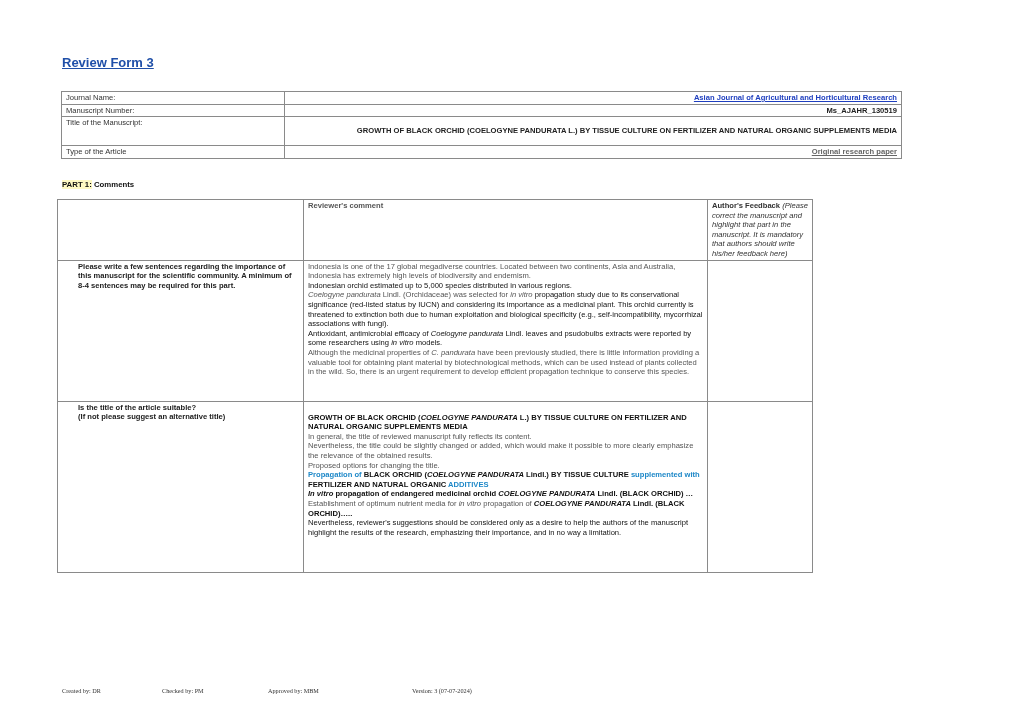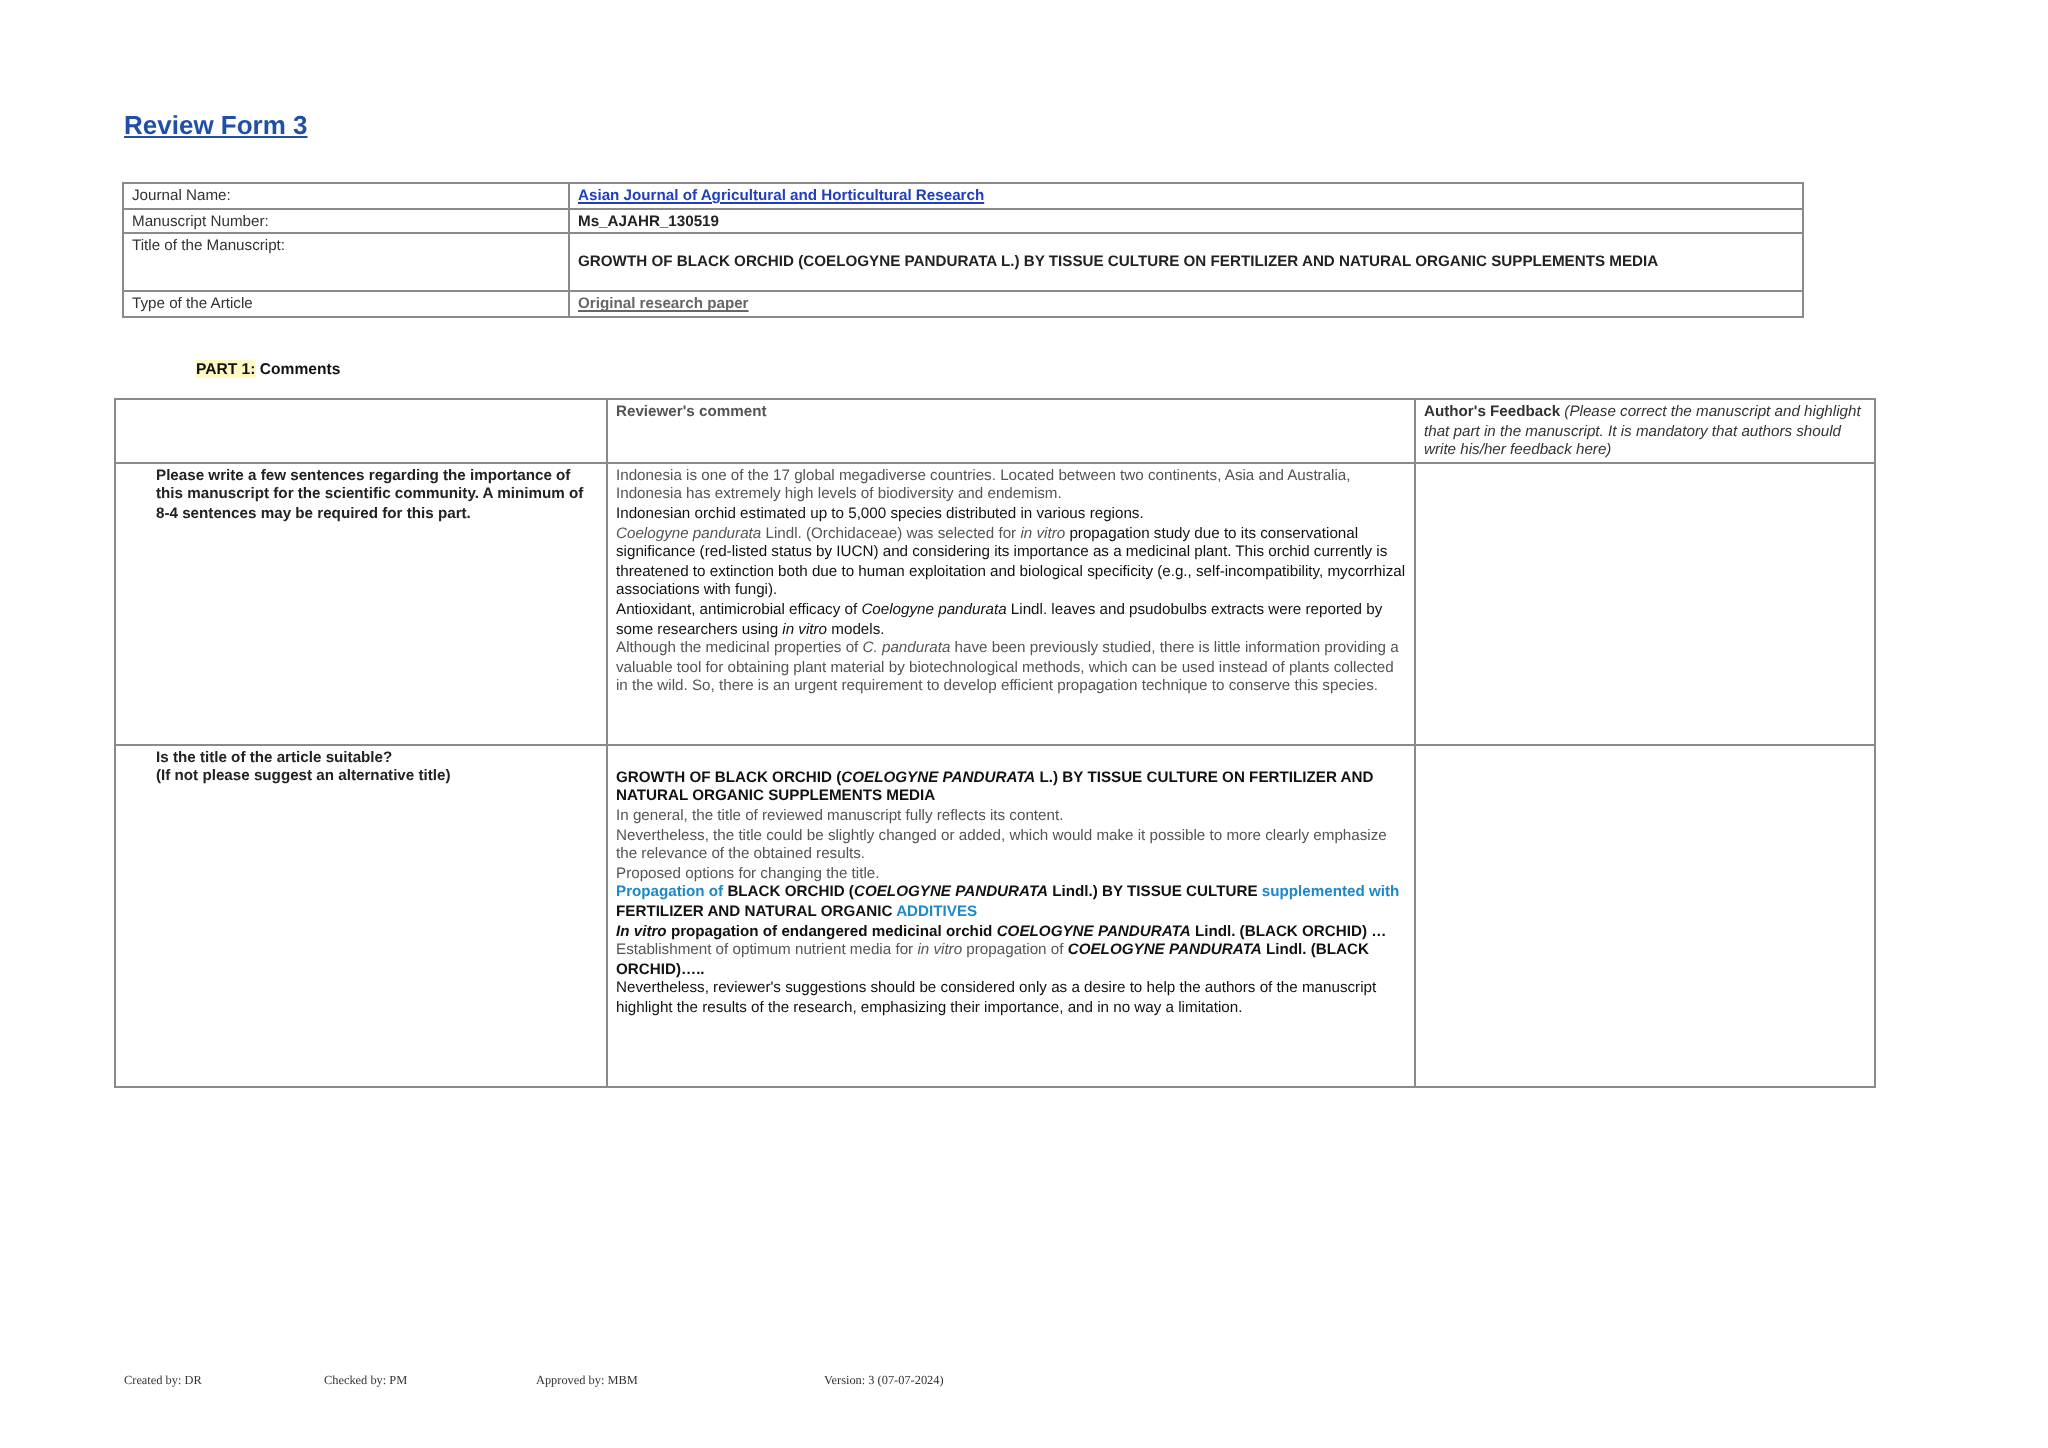--- a/index.html
+++ b/index.html
@@ -4,27 +4,27 @@
 <style>
   html, body { margin:0; padding:0; background:#ffffff; }
   body { width:1024px; height:724px; position:relative; overflow:hidden;
          font-family:"Liberation Sans", sans-serif; color:#222; }
   .form-title { position:absolute; left:62px; top:55px; font-size:13px; font-weight:bold;
                 color:#1f4fa8; text-decoration:underline; }
   table { border-collapse:collapse; position:absolute; }
   td { border:1px solid #8a8a8a; vertical-align:top; font-size:7.6px; line-height:9.6px; padding:1px 4px; }
   #meta-table { left:61px; top:91px; width:841px; }
   #meta-table td.lbl { width:214px; color:#333; }
-  #meta-table td.val { color:#222; }
+  #meta-table td.val { color:#222;text-align:right; }
   .link { color:#1f3fbf; text-decoration:underline; font-weight:bold; }
   .gray-link { color:#666; text-decoration:underline;font-weight:bold; }
   .bold { font-weight:bold; }
   .part-label { position:absolute; left:62px; top:180px; font-size:7.8px; font-weight:bold; color:#111; }
-  .hl { background:#fef9c3;margin-left:36px; }
-  #comments-table { left:57px; top:199px; width:881px; }
+  .hl { background:#fef9c3; }
+  #comments-table { left:57px; top:199px; width:756px; }
   #comments-table td.c1 { width:221px; padding-left:20px; font-weight:bold; color:#222; }
   #comments-table td.c2 { width:395px; color:#555; }
   #comments-table td.c3 { color:#333; }
   .hdr-row td { height:28px; }
   .row1 td { height:138px; }
   .row2 td { height:158px; }
   .dark { color:#111; }
   .blue { color:#1e88c8; }
   .footer { position:absolute; top:687px; font-family:"Liberation Serif", serif; font-size:6.2px; color:#333; }
   p { margin:0; }

